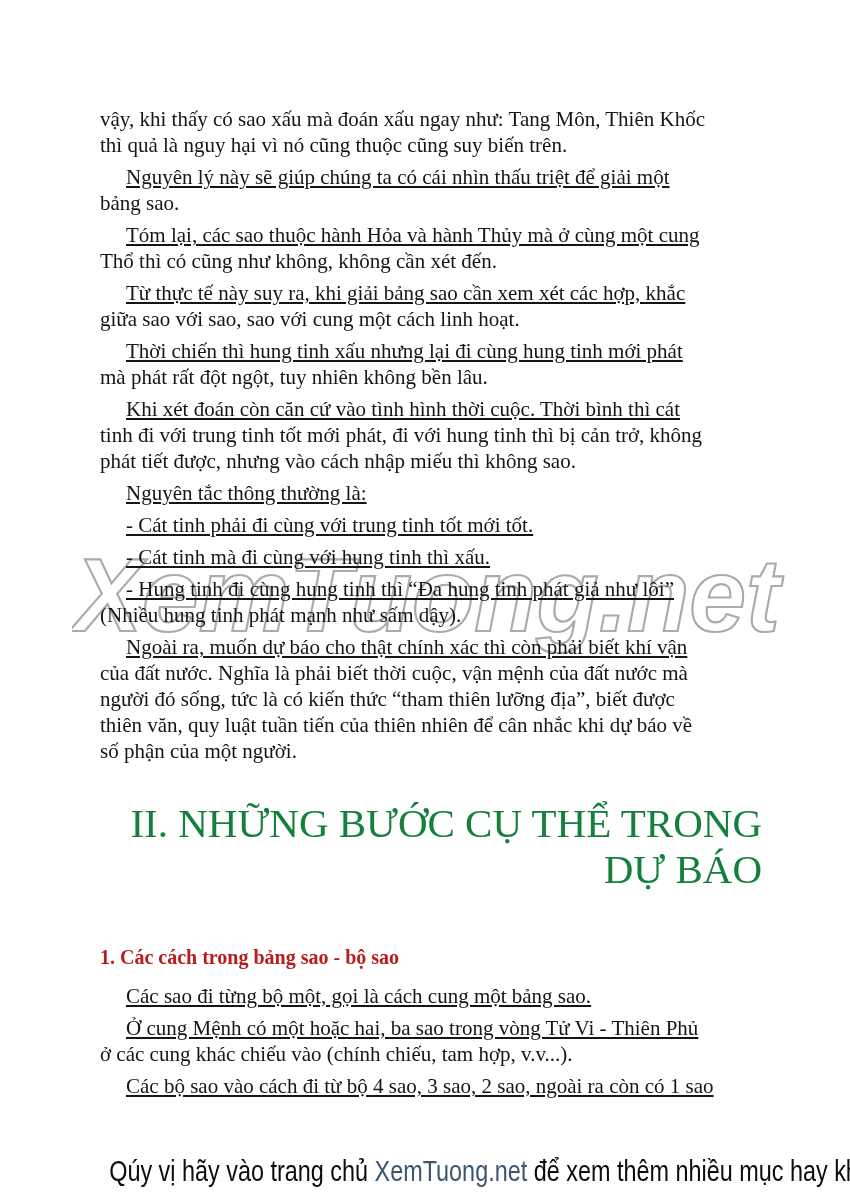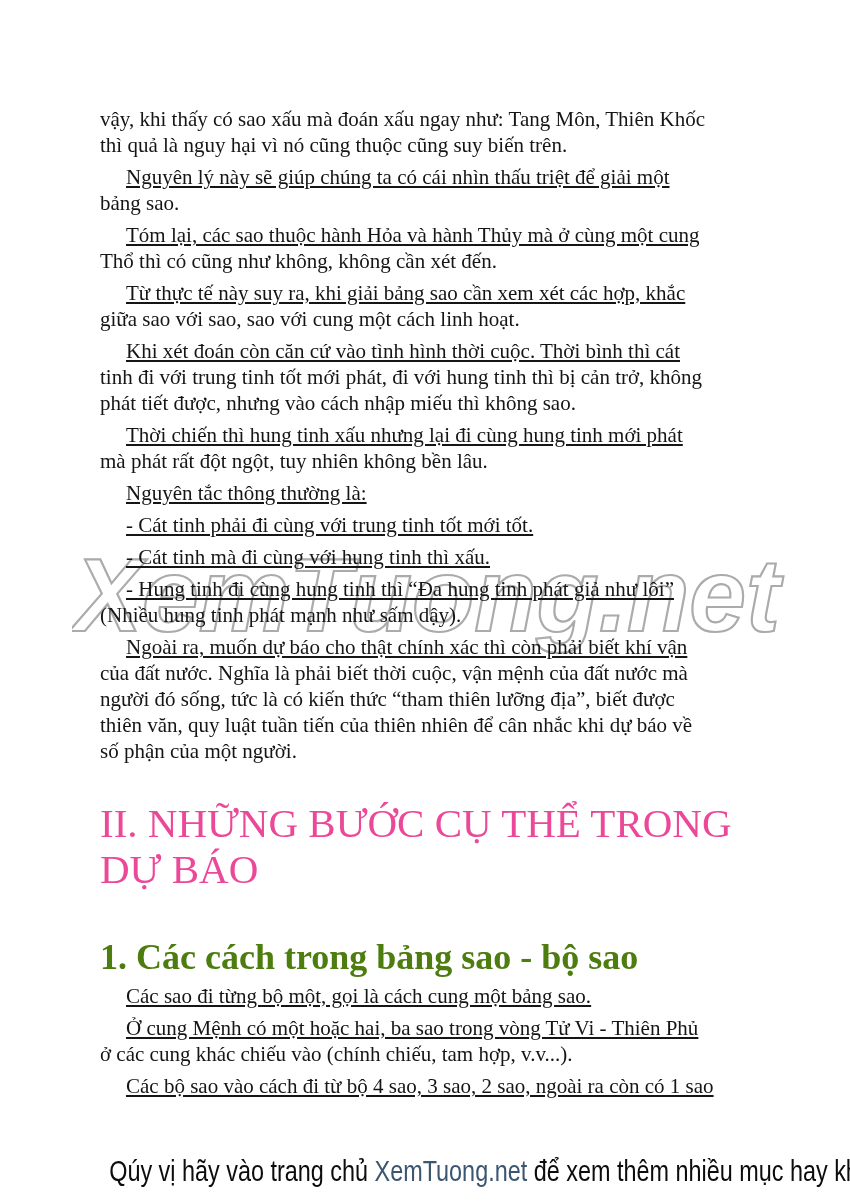--- a/index.html
+++ b/index.html
@@ -35,28 +35,29 @@
   .para:first-child { margin-top: 14px; }
   .para.indent .line:first-child { text-indent: 26px; text-decoration: underline; }
   .line { white-space: nowrap; }
 
   .section-heading {
     font-size: 41px;
     line-height: 46px;
     font-weight: normal;
     letter-spacing: 0px;
     margin: 36px 0 0 0;
-    color: #ec4899;
+    color: #15803d;
+    text-align: right;
   }
   .subsection-heading {
-    font-size: 36px;
+    font-size: 20px;
     line-height: 34px;
     font-weight: bold;
     margin: 48px 0 0 0;
-    color: #4d7c0f;
+    color: #b91c1c;
   }
   .after-block .para:first-child { margin-top: 9px; }
 
   
   .footer {
     position: absolute;
     left: 0; top: 1150px;
     width: 850px;
     z-index: 2;
     text-align: center;
@@ -97,27 +98,27 @@
         </div>
         <div class="para indent">
           <div class="line">Tóm lại, các sao thuộc hành Hỏa và hành Thủy mà ở cùng một cung</div>
           <div class="line">Thổ thì có cũng như không, không cần xét đến.</div>
         </div>
         <div class="para indent">
           <div class="line">Từ thực tế này suy ra, khi giải bảng sao cần xem xét các hợp, khắc</div>
           <div class="line">giữa sao với sao, sao với cung một cách linh hoạt.</div>
         </div>
         <div class="para indent">
+          <div class="line">Thời chiến thì hung tinh xấu nhưng lại đi cùng hung tinh mới phát</div>
+          <div class="line">mà phát rất đột ngột, tuy nhiên không bền lâu.</div>
+        </div>
+        <div class="para indent">
           <div class="line">Khi xét đoán còn căn cứ vào tình hình thời cuộc. Thời bình thì cát</div>
           <div class="line">tinh đi với trung tinh tốt mới phát, đi với hung tinh thì bị cản trở, không</div>
           <div class="line">phát tiết được, nhưng vào cách nhập miếu thì không sao.</div>
-        </div>
-        <div class="para indent">
-          <div class="line">Thời chiến thì hung tinh xấu nhưng lại đi cùng hung tinh mới phát</div>
-          <div class="line">mà phát rất đột ngột, tuy nhiên không bền lâu.</div>
         </div>
         <div class="para indent">
           <div class="line">Nguyên tắc thông thường là:</div>
         </div>
         <div class="para indent">
           <div class="line">- Cát tinh phải đi cùng với trung tinh tốt mới tốt.</div>
         </div>
         <div class="para indent">
           <div class="line">- Cát tinh mà đi cùng với hung tinh thì xấu.</div>
         </div>

